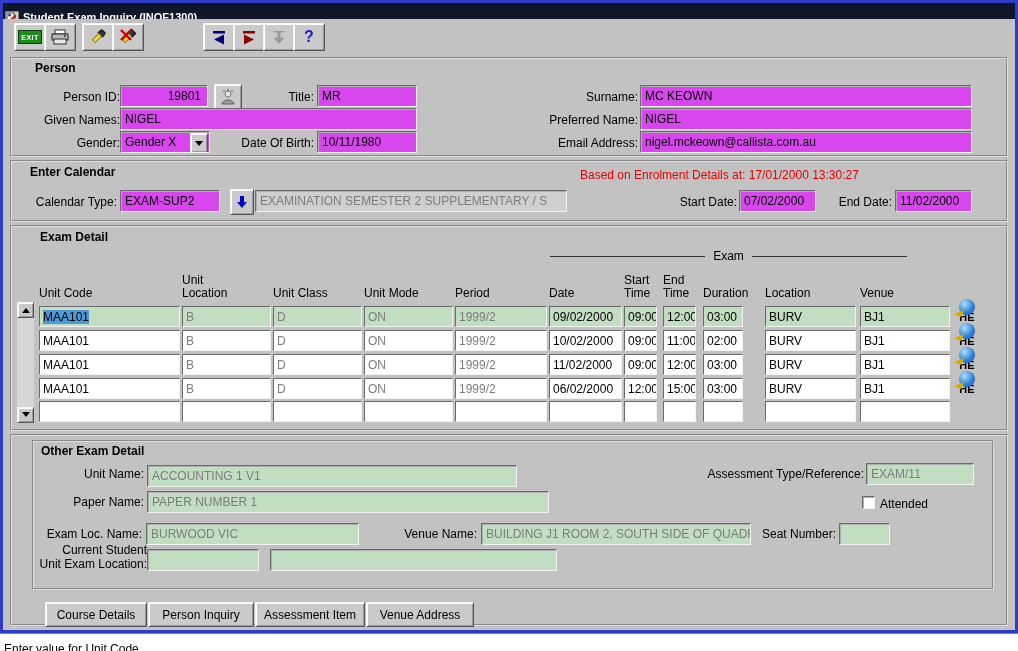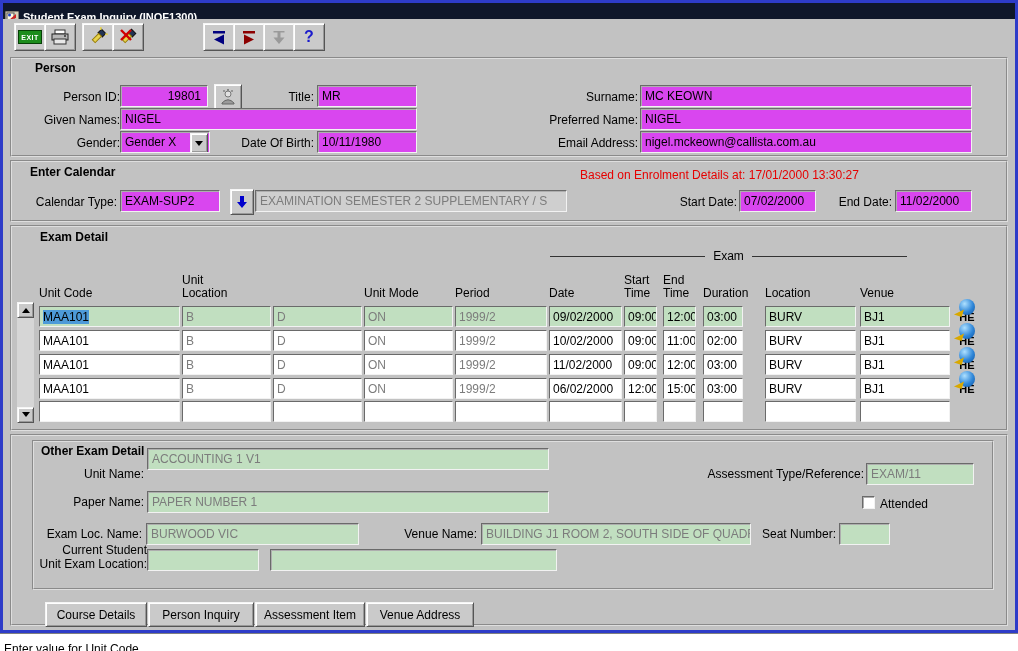--- a/index.html
+++ b/index.html
@@ -218,20 +218,24 @@
     </div>
 
     <div class="hdr c-uc">
         <span></span>
         <span>Unit Code</span>
       </div>
     <div class="hdr c-ul">
         <span>Unit</span>
         <span>Location</span>
       </div>
+    <div class="hdr c-ucl">
+        <span></span>
+        <span>Unit Class</span>
+      </div>
     <div class="hdr c-p">
         <span></span>
         <span>Period</span>
       </div>
     <div class="hdr c-um">
         <span></span>
         <span>Unit Mode</span>
       </div>
     <div class="hdr c-d">
         <span></span>
@@ -349,21 +353,21 @@
       <div class="ball"></div>
       <div class="txt">HE</div>
     </div>
   </div>
 
   <div class="gbox" style="left:10px;top:434px;width:998px;height:192px;">
     <div class="gbox" style="left:20px;top:4px;width:962px;height:150px;">
       <div class="sect" style="left:7px;top:2px;">Other Exam Detail</div>
 
       <div class="lbl" style="left:10px;top:25px;width:100px;">Unit Name:</div>
-      <div class="fld greenbg dim" style="left:113px;top:6px;width:402px;">ACCOUNTING 1 V1</div>
+      <div class="fld greenbg dim" style="left:113px;top:23px;width:370px;">ACCOUNTING 1 V1</div>
       <div class="lbl" style="left:653px;top:25px;width:177px;">Assessment Type/Reference:</div>
       <div class="fld greenbg dim" style="left:832px;top:21px;width:108px;">EXAM/11</div>
 
       <div class="lbl" style="left:10px;top:53px;width:100px;">Paper Name:</div>
       <div class="fld greenbg dim" style="left:113px;top:49px;width:402px;">PAPER NUMBER 1</div>
       <div class="cb" style="left:828px;top:54px;"></div>
       <div class="lbl" style="left:846px;top:55px;width:60px;text-align:left;">Attended</div>
 
       <div class="lbl" style="left:7px;top:85px;width:101px;">Exam Loc. Name:</div>
       <div class="fld greenbg dim" style="left:112px;top:81px;width:213px;">BURWOOD VIC</div>

